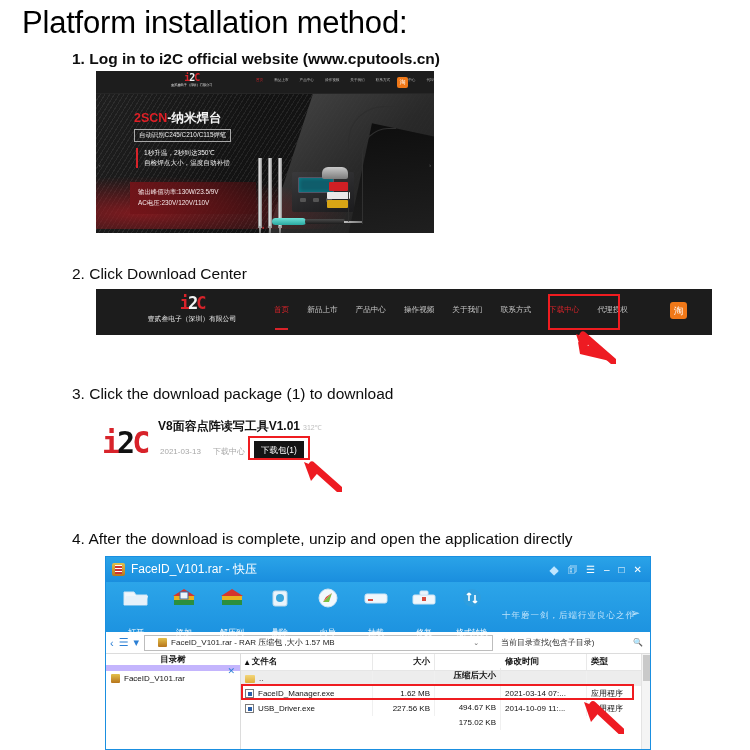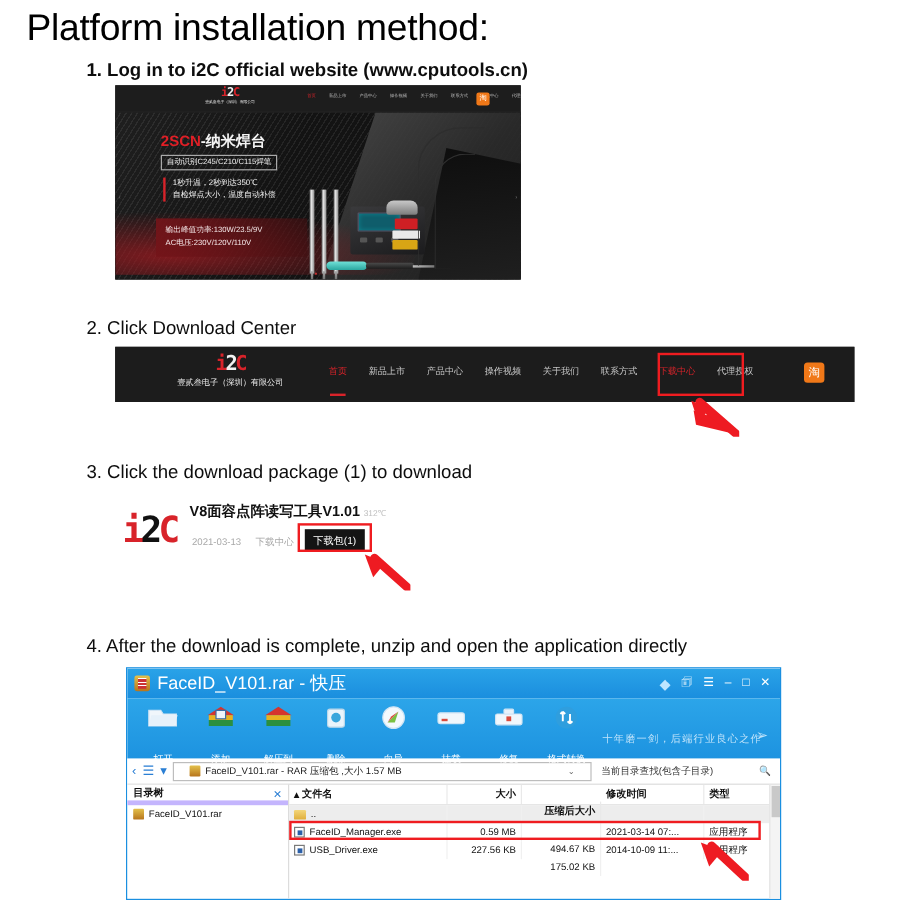--- a/index.html
+++ b/index.html
@@ -193,21 +193,21 @@
     position: relative; height: 25px;
     background: linear-gradient(#2aa3e8,#1a8ede);
     display:flex; align-items:center; padding-left: 6px;
   }
   .w-title .ico {
     width: 13px; height: 13px; margin-right: 6px; border-radius:2px;
     background: linear-gradient(#e3c04a,#b7751c); position:relative; flex:none;
   }
   .w-title .ico::after{ content:""; position:absolute; left:3px; top:2px; width:7px; height:9px;
     background: repeating-linear-gradient(#fff 0 1px, #c33 1px 3px); }
-  .w-title .tx { font-size: 15px; color:#fff; white-space:nowrap; }
+  .w-title .tx { font-size: 12px; color:#fff; white-space:nowrap; }
   .w-title .rt { margin-left:auto; display:flex; align-items:center; gap: 9px; padding-right: 8px; }
   .w-title .rt span { color:#fff; font-size: 10px; line-height: 10px; }
   .w-title .rt .dia { color: #bfe6ff; font-size: 12px; }
   .w-toolbar {
     position:relative; height: 50px;
     background: linear-gradient(#2ca5e9,#1d93e0);
     display:flex; align-items:flex-start; padding: 3px 0 0 6px;
   }
   .tb-item { width: 48px; text-align:center; flex:none; }
   .tb-item .g { height: 26px; display:flex; align-items:center; justify-content:center; }
@@ -229,22 +229,22 @@
   }
   .addr-field .ic { width: 9px; height:9px; background:linear-gradient(#e3c04a,#b7751c); border-radius:1px; flex:none;}
   .addr-field .tx { font-size: 8px; color:#1c1c1c; white-space:nowrap; overflow:hidden; }
   .addr-field .cv { margin-left:auto; font-size: 7px; color:#666; }
   .search-field { width: 148px; height: 16px; display:flex; align-items:center; gap:3px; padding: 0 3px; }
   .search-field .tx { font-size: 8px; color:#333; white-space:nowrap; }
   .search-field .mag { margin-left:auto; font-size:8px; color:#555; }
 
   .w-body { display:flex; height: 96px; }
   .tree { width: 135px; border-right: 1px solid #dcdcdc; }
-  .tree-hd { height: 17px; background:#fff; display:flex; align-items:flex-end;
-    padding: 0 5px; border-bottom: 4px solid #c4b5fd; }
+  .tree-hd { height: 17px; background:#fff; display:flex; align-items:center;
+    padding: 0 5px; border-bottom: 6px solid #c4b5fd; flex-direction: column; }
   .tree-hd .t { font-size: 8.5px; color:#111; font-weight: bold; }
   .tree-hd .x { margin-left:auto; color:#2b7fd4; font-size: 9px; }
   .tree-row { display:flex; align-items:center; gap:4px; padding: 3px 5px; }
   .tree-row .ic { width:9px;height:9px;background:linear-gradient(#e3c04a,#b7751c);border-radius:1px;flex:none;}
   .tree-row .tx { font-size: 8px; color:#111; white-space:nowrap; }
   .list { flex: 1; position: relative; }
   .list-hd { display:flex; height: 17px; border-bottom: 1px solid #e6e6e6; align-items:center; }
   .list-hd .c { font-size: 8.5px; color:#111; font-weight: bold; border-right: 1px solid #e9e9e9;
     height: 100%; display:flex; align-items:center; padding: 0 4px; white-space:nowrap; }
   .c-name { width: 132px; } .c-size{ width: 62px; justify-content:flex-end;}
@@ -531,21 +531,21 @@
           <div class="c c-csize"></div>
           <div class="c c-date"></div>
           <div class="c c-type"></div>
         </div>
 
         <div class="list-row">
           <div class="c c-name">
               <span class="exe-ic"></span>
               <span>FaceID_Manager.exe</span>
             </div>
-          <div class="c c-size">0.59 MB</div>
+          <div class="c c-size">1.62 MB</div>
           <div class="c c-csize">494.67 KB</div>
           <div class="c c-date">2021-03-14  07:...</div>
           <div class="c c-type">应用程序</div>
         </div>
 
         <div class="list-row">
           <div class="c c-name">
               <span class="exe-ic"></span>
               <span>USB_Driver.exe</span>
             </div>

